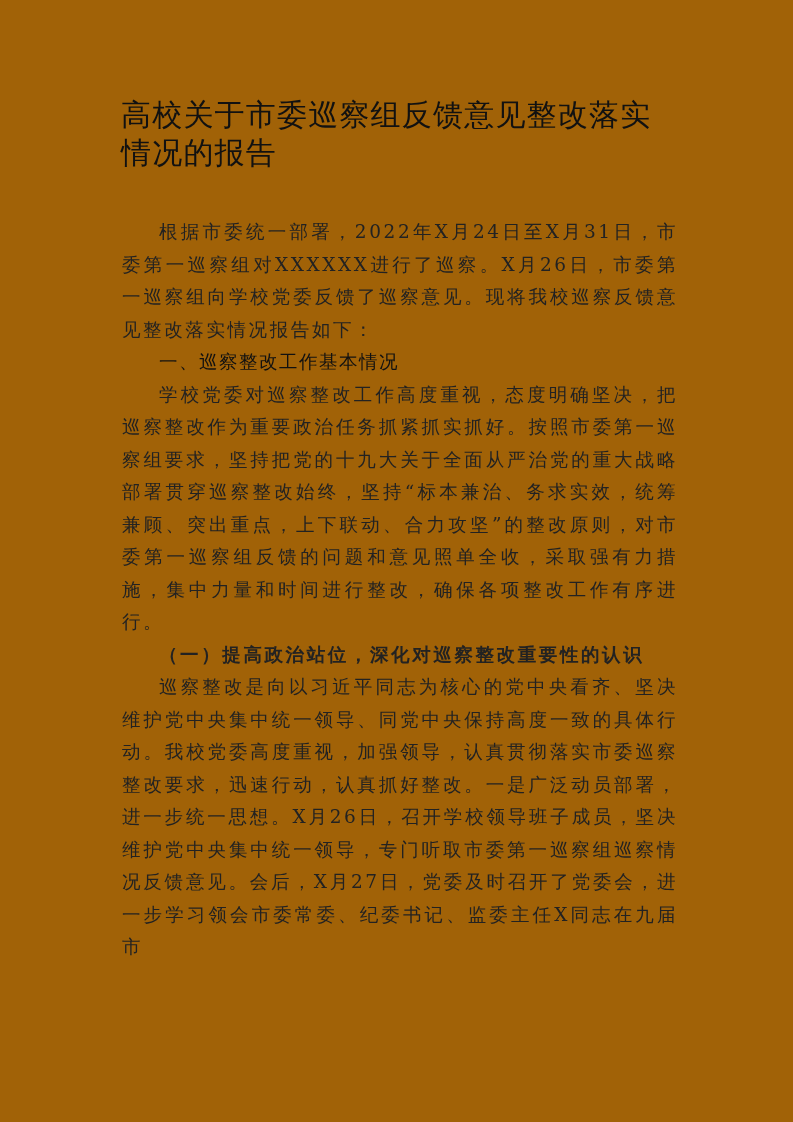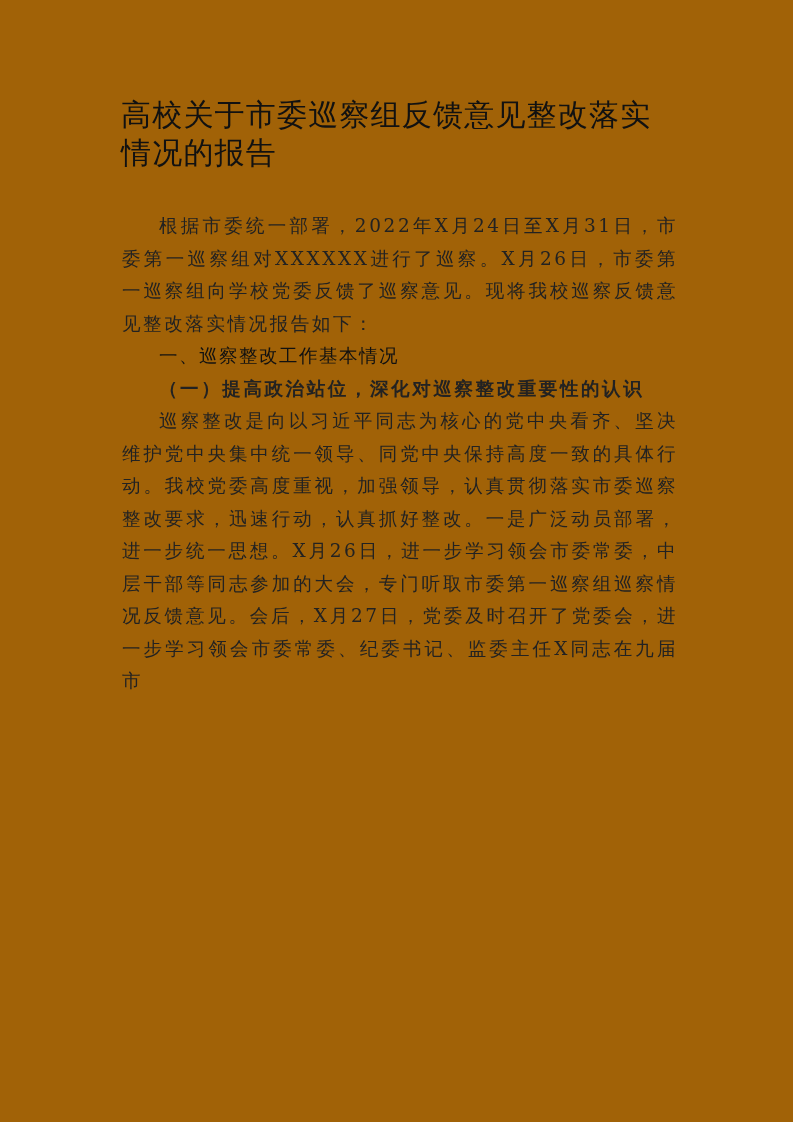--- a/index.html
+++ b/index.html
@@ -31,21 +31,21 @@
       font-family: "DejaVu Sans", "Liberation Sans", sans-serif;
       font-weight: normal;
       font-size: 30px;
       line-height: 38px;
       letter-spacing: 1.2px;
       color: #111111;
     }
     .doc-body {
       position: absolute;
       left: 122px;
-      top: 210px;
+      top: 216px;
       width: 556px;
       font-family: "DejaVu Serif", "Liberation Serif", serif;
       font-size: 18.5px;
       line-height: 32.5px;
       letter-spacing: 2.6px;
       color: #222222;
       text-align: justify;
       text-justify: inter-character;
     }
     .doc-body p {
@@ -76,18 +76,19 @@
 <body>
 
 <div class="page">
   <h1 class="doc-title">高校关于市委巡察组反馈意见整改落实情况的报告</h1>
 
   <div class="doc-body">
     <p>根据市委统一部署，2022年X月24日至X月31日，市委第一巡察组对XXXXXX进行了巡察。X月26日，市委第一巡察组向学校党委反馈了巡察意见。现将我校巡察反馈意见整改落实情况报告如下：</p>
 
     <h2>一、巡察整改工作基本情况</h2>
 
+    <p>学校党委对巡察整改工作高度重视，态度明确坚决，把巡察整改作为重要政治任务抓紧抓实抓好。按照市委第一巡察组要求，坚持把党的十九大关于全面从严治党的重大战略部署贯穿巡察整改始终，坚持“标本兼治、务求实效，统筹兼顾、突出重点，上下联动、合力攻坚”的整改原则，对市委第一巡察组反馈的问题和意见照单全收，采取强有力措施，集中力量和时间进行整改，确保各项整改工作有序进行。</p>
 
     <h3>（一）提高政治站位，深化对巡察整改重要性的认识</h3>
 
-    <p>巡察整改是向以习近平同志为核心的党中央看齐、坚决维护党中央集中统一领导、同党中央保持高度一致的具体行动。我校党委高度重视，加强领导，认真贯彻落实市委巡察整改要求，迅速行动，认真抓好整改。一是广泛动员部署，进一步统一思想。X月26日，进一步学习领会市委常委，中层干部等同志参加的大会，专门听取市委第一巡察组巡察情况反馈意见。会后，X月27日，党委及时召开了党委会，进一步学习领会市委常委、纪委书记、监委主任X同志在九届市</p>
+    <p>巡察整改是向以习近平同志为核心的党中央看齐、坚决维护党中央集中统一领导、同党中央保持高度一致的具体行动。我校党委高度重视，加强领导，认真贯彻落实市委巡察整改要求，迅速行动，认真抓好整改。一是广泛动员部署，进一步统一思想。X月26日，召开学校领导班子成员，坚决维护党中央集中统一领导，专门听取市委第一巡察组巡察情况反馈意见。会后，X月27日，党委及时召开了党委会，进一步学习领会市委常委、纪委书记、监委主任X同志在九届市</p>
   </div>
 </div>
 
 </body></html>

